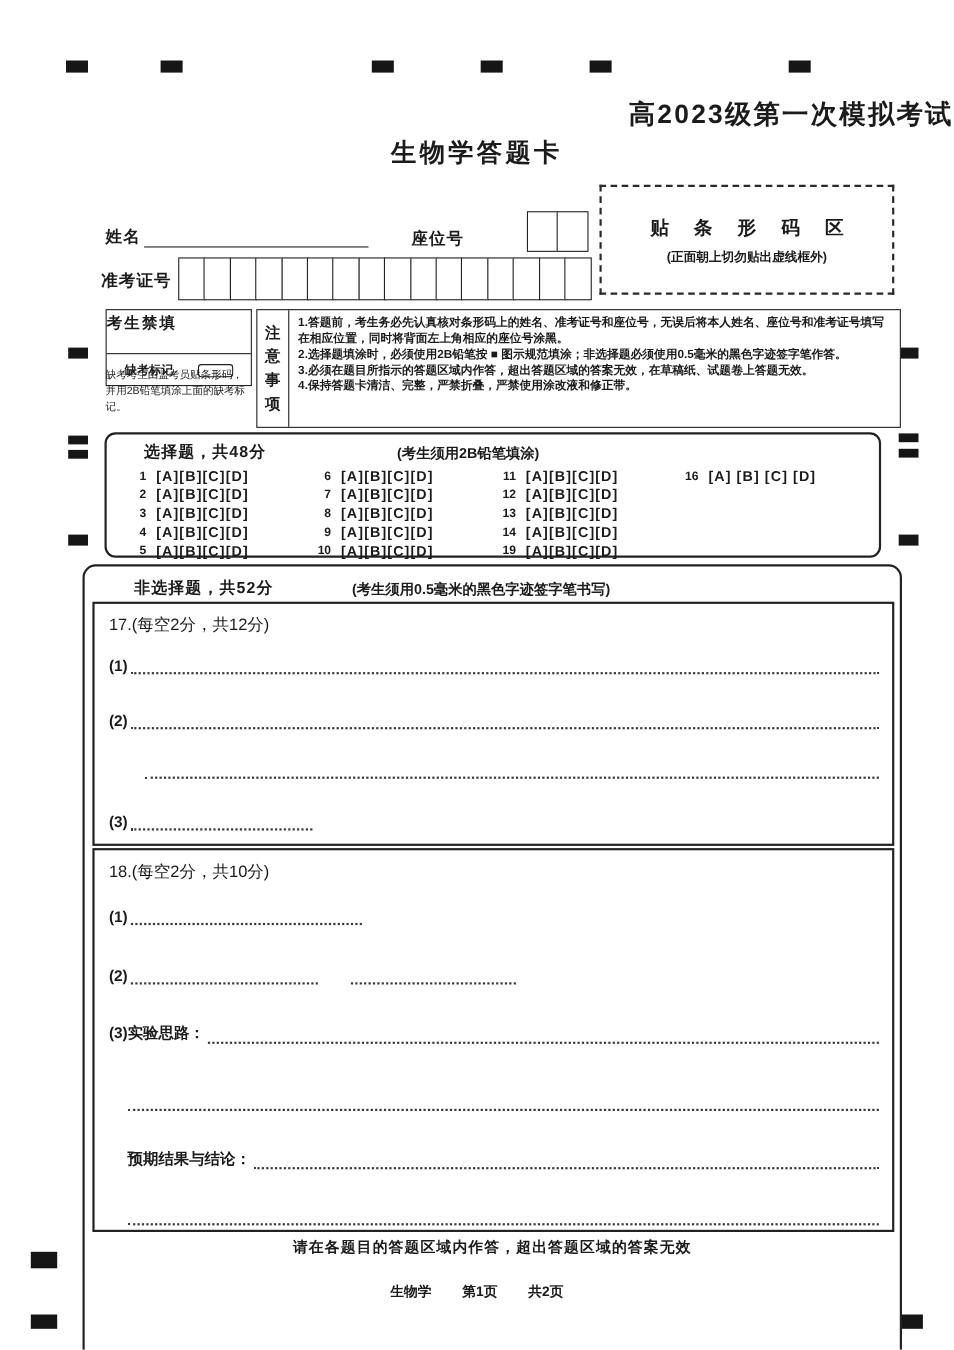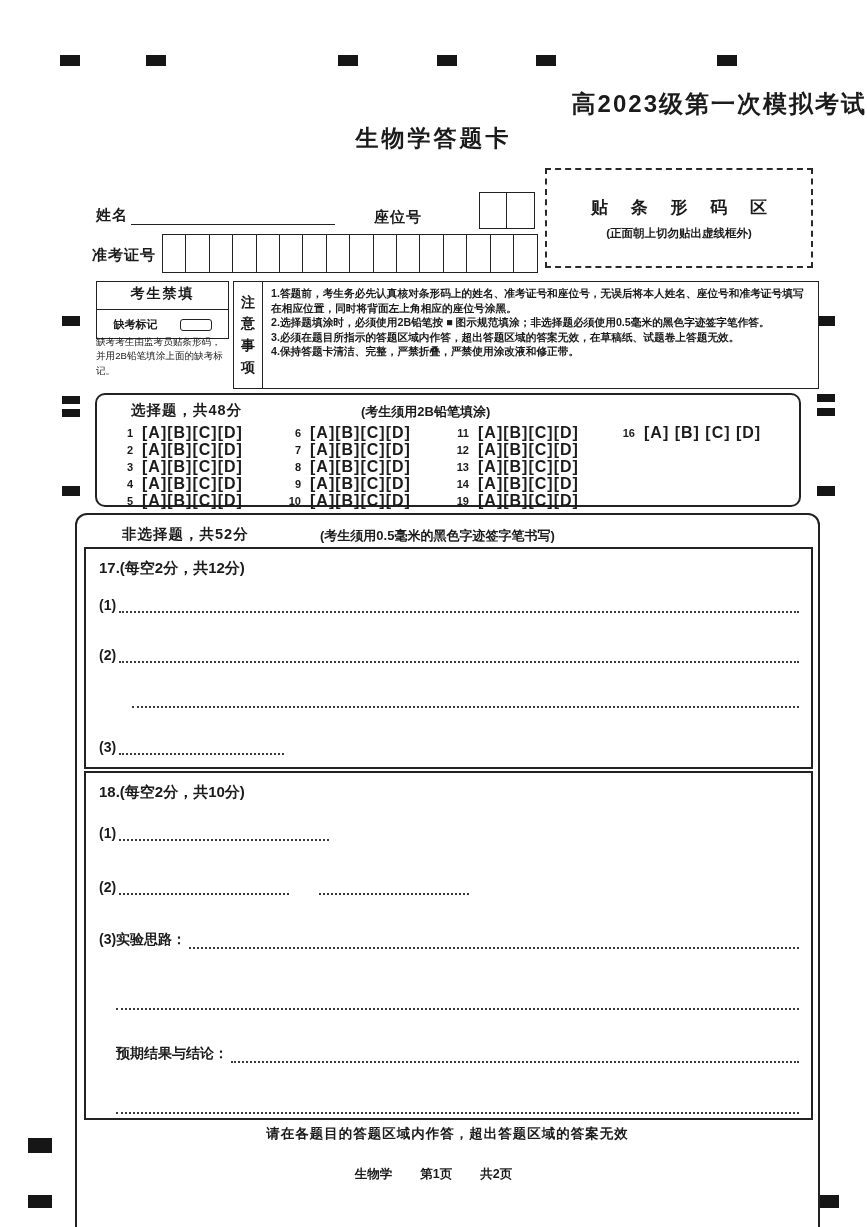--- a/index.html
+++ b/index.html
@@ -20,43 +20,43 @@
   .barcode{left:545px;top:168px;width:268px;height:100px;border:2px dashed #2a2a2a;box-sizing:border-box;
            display:flex;flex-direction:column;align-items:center;justify-content:center;gap:7px;}
   .bc-title{font-size:17px;font-weight:bold;letter-spacing:9px;text-indent:9px;}
   .bc-sub{font-size:11.5px;font-weight:bold;}
 
   .ticket-boxes{left:162px;top:234px;display:flex;}
   .tbox{width:25px;height:39px;border:1.6px solid #222;box-sizing:border-box;margin-left:-1.6px;background:#fff;}
   .ticket-boxes .tbox:first-child{margin-left:0;}
 
   .forbid{left:96px;top:281px;width:133px;border:1.6px solid #222;box-sizing:border-box;background:#fff;}
-  .fb-title{text-align:center;font-weight:bold;font-size:14px;padding:3px 0 6px;border-bottom:1.6px solid #222;letter-spacing:2px;}
+  .fb-title{text-align:left;font-weight:bold;font-size:14px;padding:3px 0 18px;border-bottom:1.6px solid #222;letter-spacing:2px;}
   .fb-absent{display:flex;align-items:center;justify-content:center;gap:22px;padding:7px 0 6px;font-size:11px;font-weight:bold;}
   .absent-rect{width:30px;height:10px;border:1.3px solid #222;border-radius:3px;background:#fff;}
   .fb-note{left:96px;top:335px;width:133px;font-size:9.6px;line-height:1.5;}
 
   .notice{left:233px;top:281px;width:586px;height:108px;border:1.6px solid #222;box-sizing:border-box;display:flex;background:#fff;}
   .notice-title-col{width:28px;border-right:1.6px solid #222;display:flex;align-items:center;justify-content:center;}
   .notice-title-col span{display:block;width:16px;word-break:break-all;text-align:center;font-size:14px;font-weight:bold;line-height:1.55;}
   .notice-items{flex:1;padding:4px 8px 3px 8px;font-size:10.7px;font-weight:bold;line-height:1.36;}
 
   .choice-box{left:95px;top:393px;width:706px;height:114px;border:2px solid #222;border-radius:10px;box-sizing:border-box;background:#fff;}
   .sec-lbl{font-size:14.5px;font-weight:bold;letter-spacing:1px;}
   .pen-note{font-size:13px;font-weight:bold;}
   .ch-col{position:absolute;top:29px;}
   .c-row{display:flex;height:17px;align-items:center;}
   .q-num{width:20px;text-align:right;margin-right:9px;font-size:11px;font-weight:bold;}
-  .opts{font-size:16px;font-weight:bold;letter-spacing:1px;white-space:pre;}
+  .opts{font-size:13px;font-weight:bold;letter-spacing:1px;white-space:pre;}
 
   .subj-outer{left:75px;top:513px;width:745px;height:796px;border:2px solid #222;border-radius:12px;box-sizing:border-box;background:#fff;}
   .qbox{position:absolute;left:7px;width:729px;border:2px solid #222;box-sizing:border-box;background:#fff;}
   .q17{top:32px;height:222px;}
   .q18{top:256px;height:349px;}
-  .q-title{position:absolute;left:13px;top:10px;font-size:15px;font-weight:bold;}
+  .q-title{position:absolute;left:13px;top:10px;font-size:15px;font-weight:normal;}
   .arow{position:absolute;display:flex;align-items:flex-end;}
   .alabel{font-size:14px;font-weight:bold;white-space:nowrap;}
   .dots{border-bottom:2px dotted #3a3a3a;height:13px;}
   .dfill{flex:1;margin-left:3px;}
 
   .warning{position:absolute;left:0;top:610px;width:100%;text-align:center;font-size:13.5px;font-weight:bold;letter-spacing:1px;}
   .footer{left:0;top:1166px;width:100%;display:flex;justify-content:center;gap:28px;font-size:12.5px;font-weight:bold;}
 </style>
 </head>
 <body>

